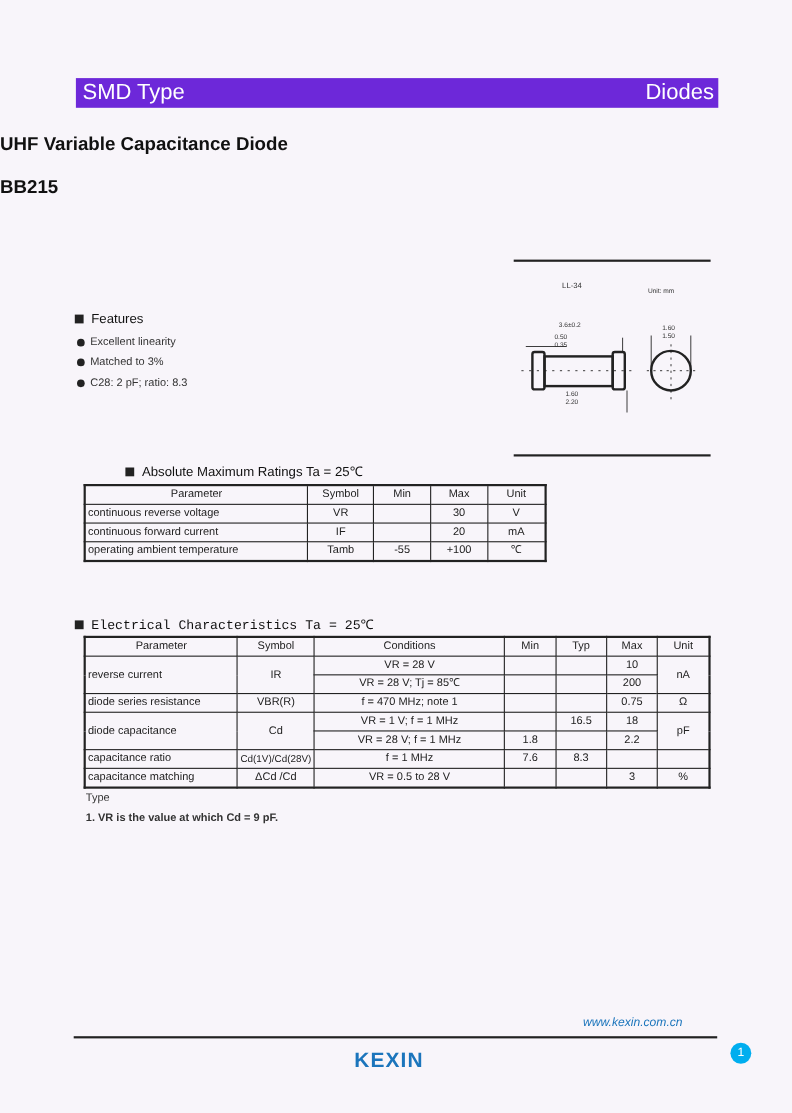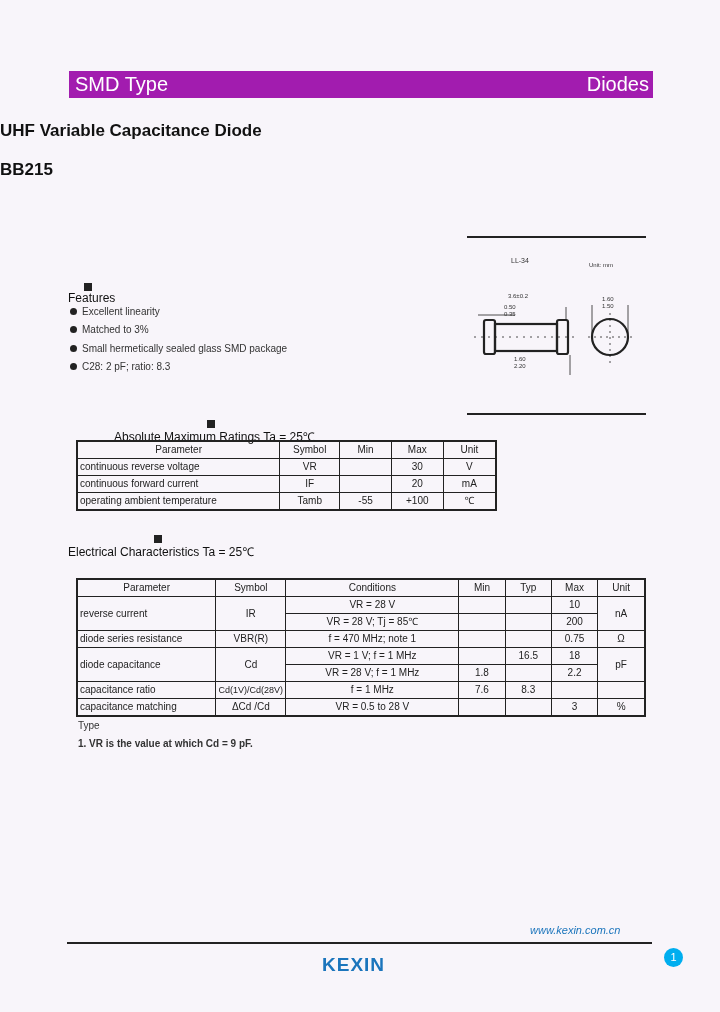--- a/index.html
+++ b/index.html
@@ -3,27 +3,27 @@
 <meta charset="utf-8">
 <style>
   html, body { margin:0; padding:0; }
   body {
     width:720px; height:1012px; position:relative; overflow:hidden;
     background:#f8f5fa;
     font-family:"Liberation Sans", sans-serif; color:#111;
   }
   .abs { position:absolute; }
   .banner {
-    left:69px; top:71px; width:584px; height:27px; background:#a21caf;
+    left:69px; top:71px; width:584px; height:27px; background:#6d28d9;
     color:#fff; font-size:20px; line-height:27px;
   }
   .banner .l { position:absolute; left:6px; top:0; }
   .banner .r { position:absolute; right:4px; top:0; }
   .title { left:0; width:720px; text-align:left; font-weight:bold; font-size:17px; }
-  .section-head { font-size:12px; display:flex; align-items:center;flex-direction:column; }
+  .section-head { font-size:12px; display:flex; align-items:center; }
   .sq { display:inline-block; width:8px; height:8px; background:#222; margin-right:7px; }
   .bullet-list { left:70px; top:302px; font-size:10px; color:#333; }
   .bullet-list .item { height:18.5px; display:flex; align-items:center; }
   .dot { display:inline-block; width:7px; height:7px; border-radius:50%; background:#222; margin-right:5px; }
   table { border-collapse:collapse; font-size:10px; color:#222; }
   td { border:1px solid #222; padding:0 2px; height:16px; line-height:16px; }
   .c { text-align:center; }
   .tbl-outer { border:2px solid #222; }
   .hr { height:1.5px; background:#222; }
   .note { font-size:10px; color:#333; }
@@ -81,24 +81,20 @@
   <div class="item">
       <span class="dot"></span>
       <span>Excellent linearity</span>
     </div>
   <div class="item">
       <span class="dot"></span>
       <span>Matched to 3%</span>
     </div>
   <div class="item">
       <span class="dot"></span>
-      <span>Small hermetically sealed glass SMD package</span>
-    </div>
-  <div class="item">
-      <span class="dot"></span>
       <span>C28: 2 pF; ratio: 8.3</span>
     </div>
 </div>
 
 <div class="abs section-head" style="left:68px; top:420px;margin-left:46px;">
   <span class="sq"></span>
   <span>Absolute Maximum Ratings Ta = 25℃</span>
 </div>
 <table class="abs tbl-outer" style="left:76px; top:440px; width:421px;">
   <colgroup>
@@ -133,21 +129,21 @@
   <tr>
     <td>operating ambient temperature</td>
     <td class="c">Tamb</td>
     <td class="c">-55</td>
     <td class="c">+100</td>
     <td class="c">℃</td>
   </tr>
 </tbody>
   </table>
 
-<div class="abs section-head" style="left:68px; top:535px;">
+<div class="abs section-head" style="left:68px; top:559px;font-family:Liberation Mono, monospace;">
   <span class="sq"></span>
   <span>Electrical Characteristics Ta = 25℃</span>
 </div>
 <table class="abs tbl-outer" style="left:76px; top:578px; width:570px;">
   <colgroup>
     <col style="width:138px">
       <col style="width:67px">
       <col style="width:172px">
     <col style="width:46px">
       <col style="width:46px">

